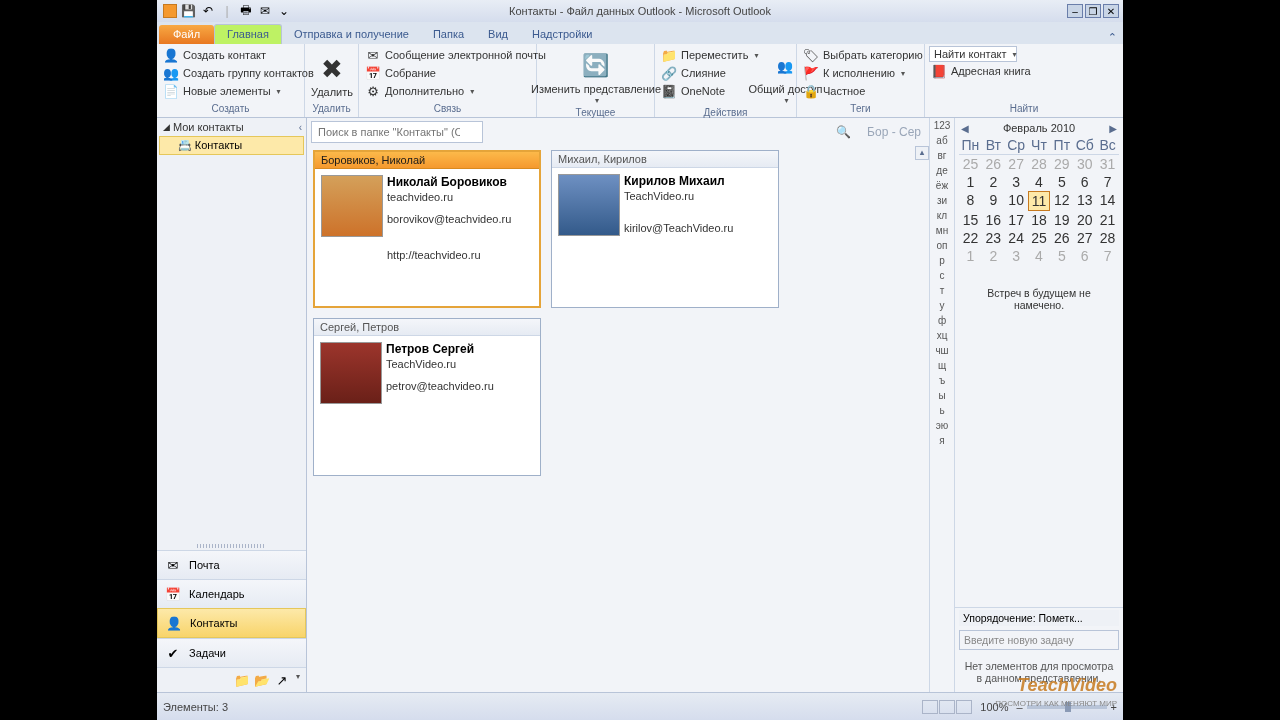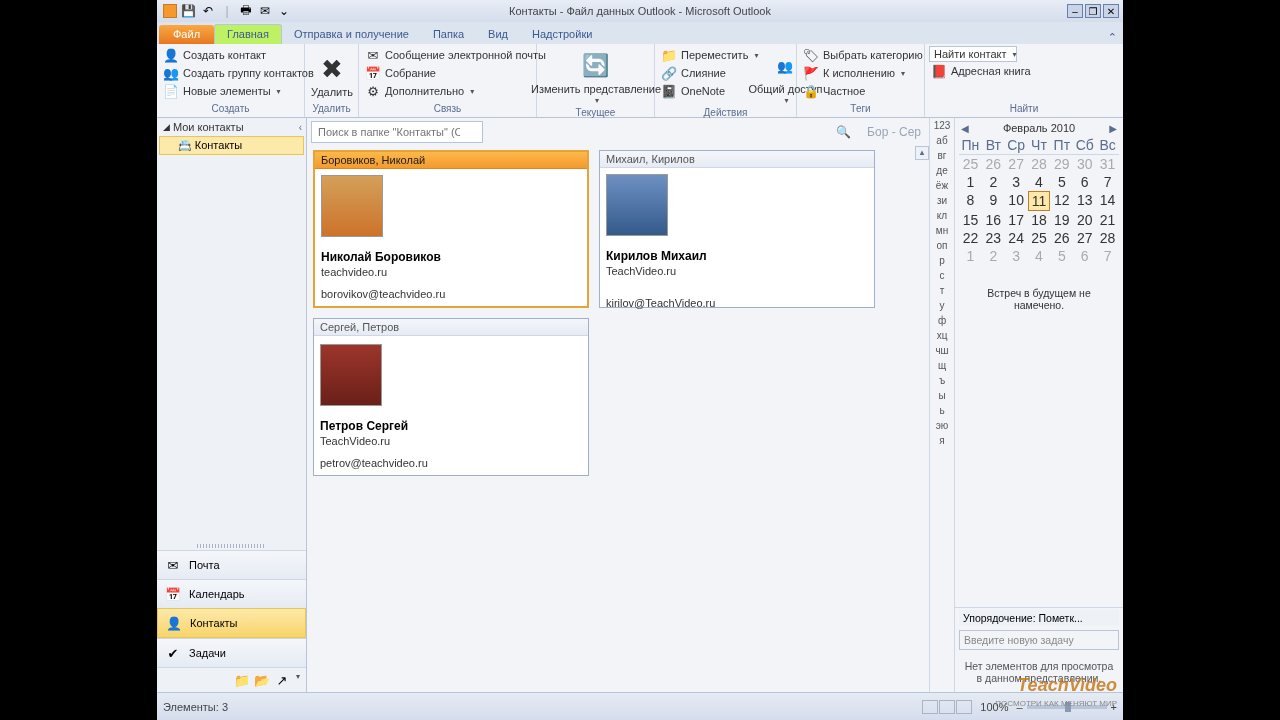--- a/index.html
+++ b/index.html
@@ -48,25 +48,25 @@
 .nav-splitter { height:4px; background:repeating-linear-gradient(90deg,#aab4c8 0 1px,transparent 1px 3px); margin:2px 40px; }
 
 .content { flex:1; display:flex; flex-direction:column; }
 .searchbar { display:flex; padding:3px 4px; gap:6px; align-items:center; }
 .search-input { flex:1; height:22px; border:1px solid #b8c4d8; background:#fff; padding:0 22px 0 6px; font-size:11px; color:#888; position:relative; }
 .search-wrap { flex:1; position:relative; }
 .search-wrap .mag { position:absolute; right:6px; top:4px; font-size:12px; color:#5a6d8f; }
 .range { font-size:12px; color:#9aa6b8; padding:0 4px; }
 
 .cards { flex:1; padding:4px 6px; display:flex; flex-wrap:wrap; gap:10px; align-content:flex-start; overflow:auto; position:relative; }
-.card { width:276px; height:158px; border:1px solid #9fb0c9; background:#fff; display:flex; flex-direction:column; font-size:11px;justify-content:space-between; }
+.card { width:228px; height:158px; border:1px solid #9fb0c9; background:#fff; display:flex; flex-direction:column; font-size:11px; }
 .card.selected { border:2px solid #e5a439; }
 .card-head { background:linear-gradient(#f4f6fa,#e6ebf3); padding:2px 6px; color:#555; border-bottom:1px solid #cdd7e6; }
 .card.selected .card-head { background:linear-gradient(#fcb94a,#f5992e); color:#1a1a1a; border-bottom:1px solid #d98a1f; }
-.card-body { padding:6px; display:flex; gap:13px;flex-direction:column; }
+.card-body { padding:6px; display:flex; gap:4px; }
 .card-photo { width:62px; height:62px; background:linear-gradient(#d4a05a,#cd722a); border:1px solid #999; flex-shrink:0; }
 .card-photo.p2 { background:linear-gradient(#6e90c2,#335a8a); }
 .card-photo.p3 { background:linear-gradient(#9c352c,#6a2018); }
 .card-info { display:flex; flex-direction:column; gap:2px; }
 .card-name { font-weight:bold; font-size:12px; }
 .card-line { font-size:11px; color:#333; }
 
 .alpha { width:26px; border-left:1px solid #cdd7e6; border-right:1px solid #cdd7e6; background:#f2f4f8; display:flex; flex-direction:column; }
 .alpha-item { font-size:10px; text-align:center; padding:2px 0; color:#555; }
 

